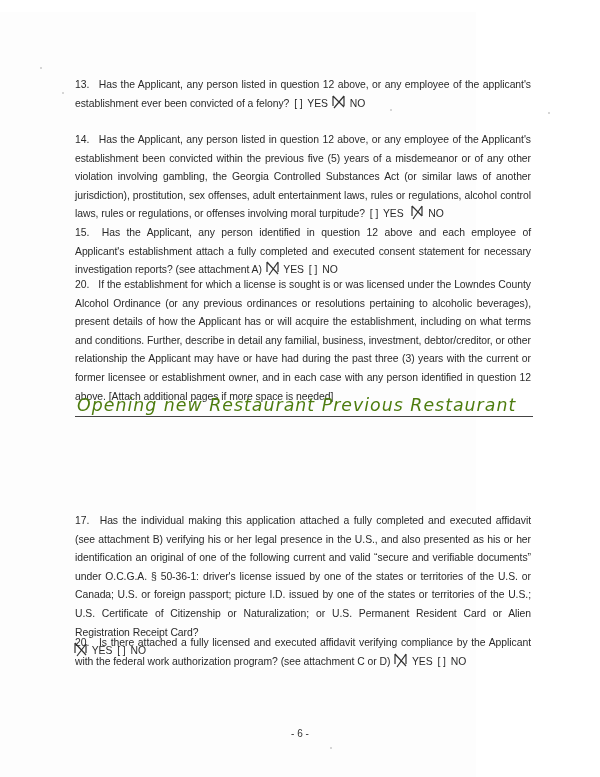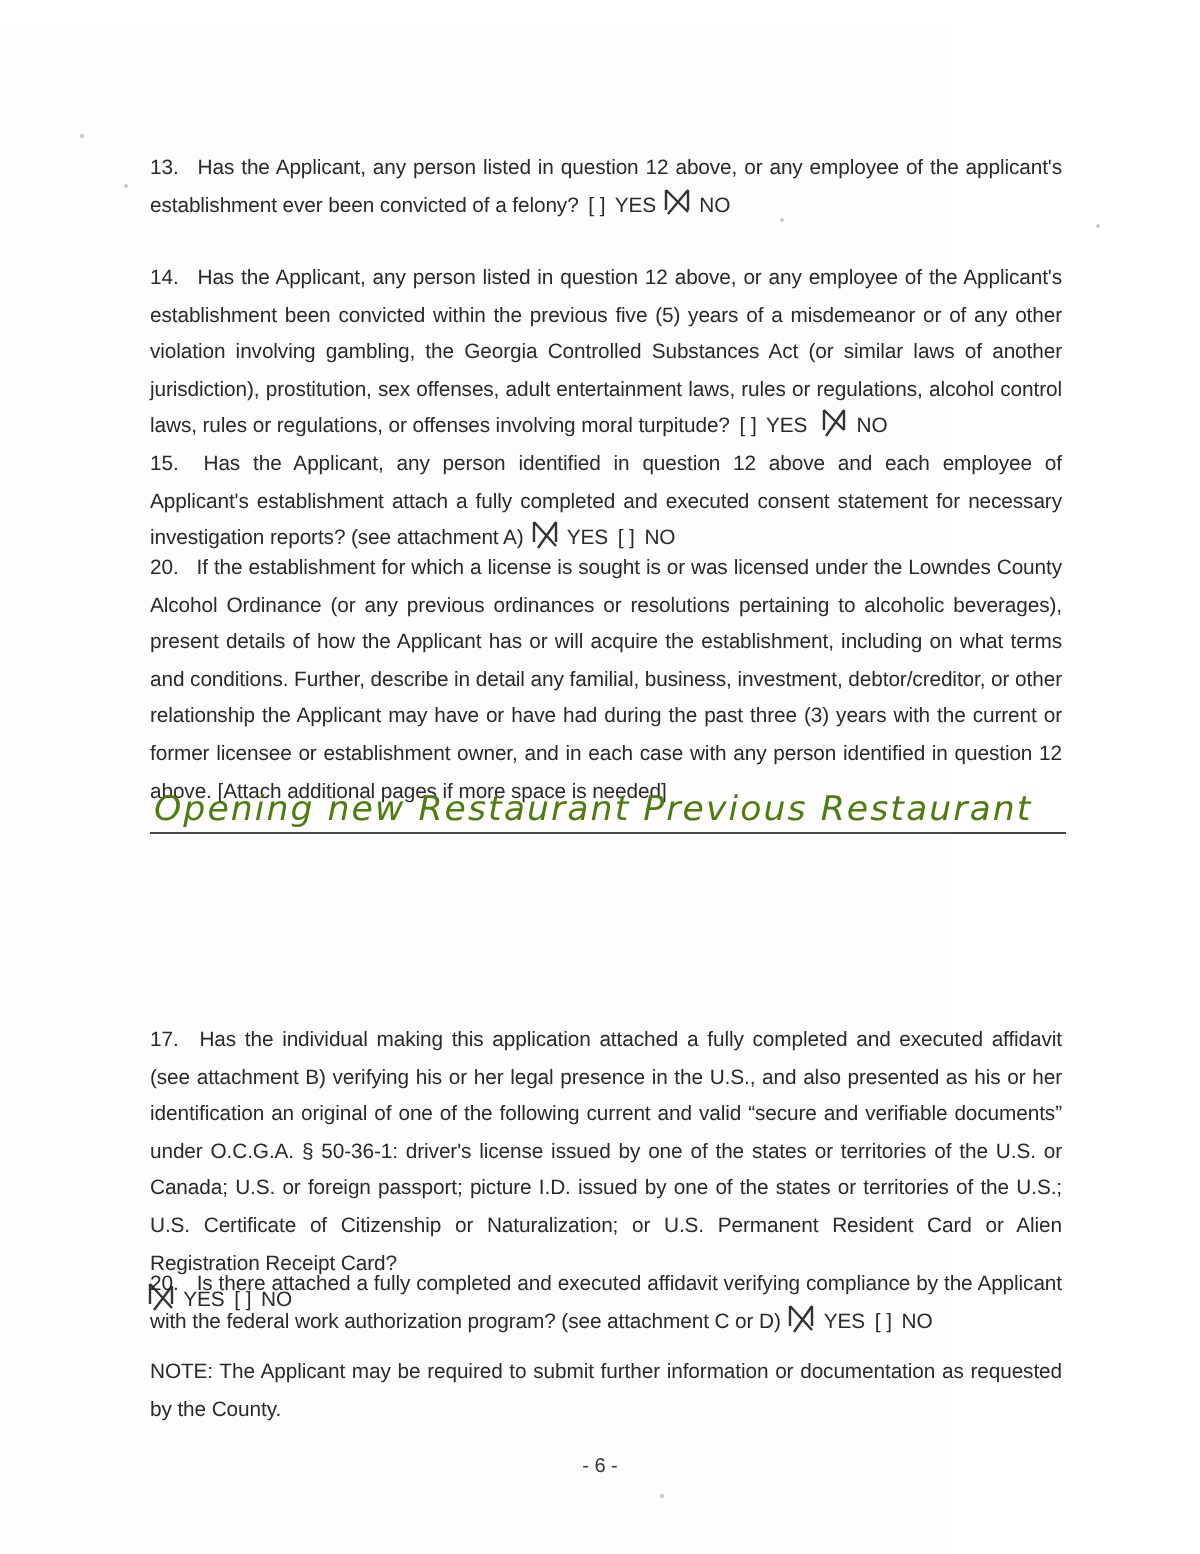--- a/index.html
+++ b/index.html
@@ -156,28 +156,27 @@
           <path d="M1 2 L1 12 M1 2 L12 14 M12 3 L3 15 M12 3 L12 12" stroke="#333" stroke-width="1.2" fill="none"></path>
         </svg>
     </span>
     <span>YES</span>
     <span class="bracket">[ ]</span>
     <span>NO</span>
   </div>
 
   <div class="block" style="top:622px;">
     <span class="num">20.</span>
-    <span>Is there attached a fully completed and executed affidavit verifying compliance by the Applicant with the federal work authorization program? (see attachment C or D)</span>
+    <span>Is there attached a fully licensed and executed affidavit verifying compliance by the Applicant with the federal work authorization program? (see attachment C or D)</span>
     <span class="check">
       <svg width="14" height="16" viewBox="0 0 14 16">
           <path d="M1 2 L1 12 M1 2 L12 14 M12 2 L3 15 M12 2 L12 12" stroke="#333" stroke-width="1.2" fill="none"></path>
         </svg>
     </span>
     <span>YES</span>
     <span class="bracket">[ ]</span>
     <span>NO</span>
   </div>
 
-  <div class="block" style="top:666px;">NOTE:  The Applicant may be required to submit further information or documentation as requested by the County.</div>
 
   <div class="page-number">- 6 -</div>
 
 </div>
 
 </body></html>

